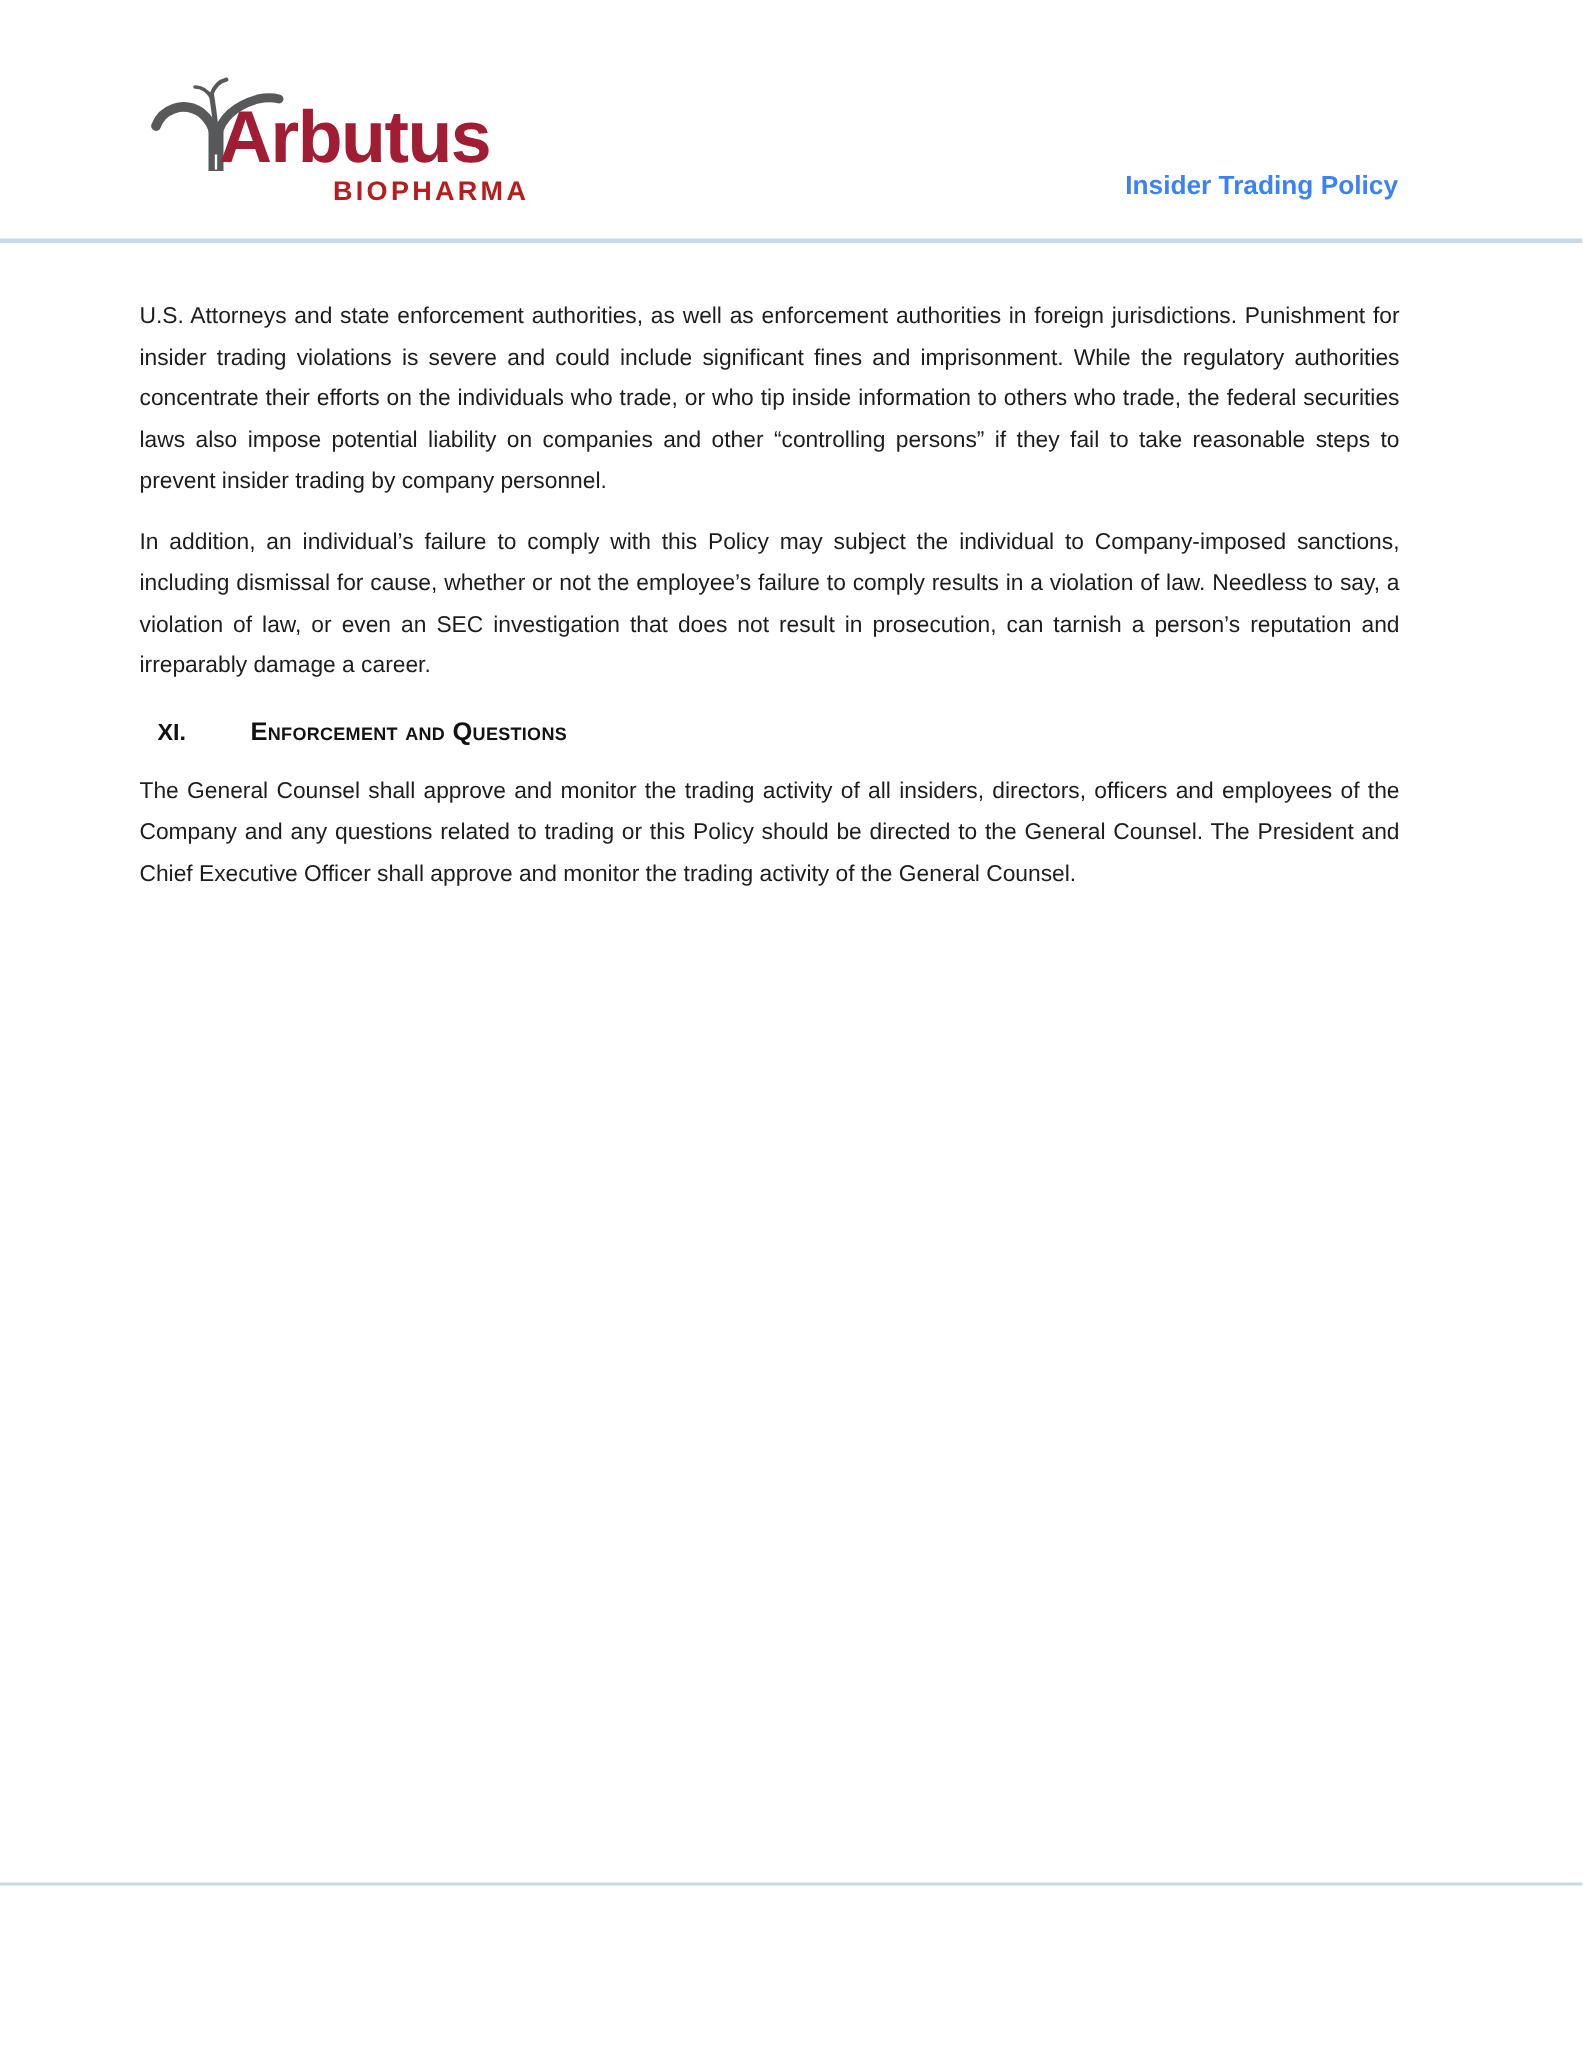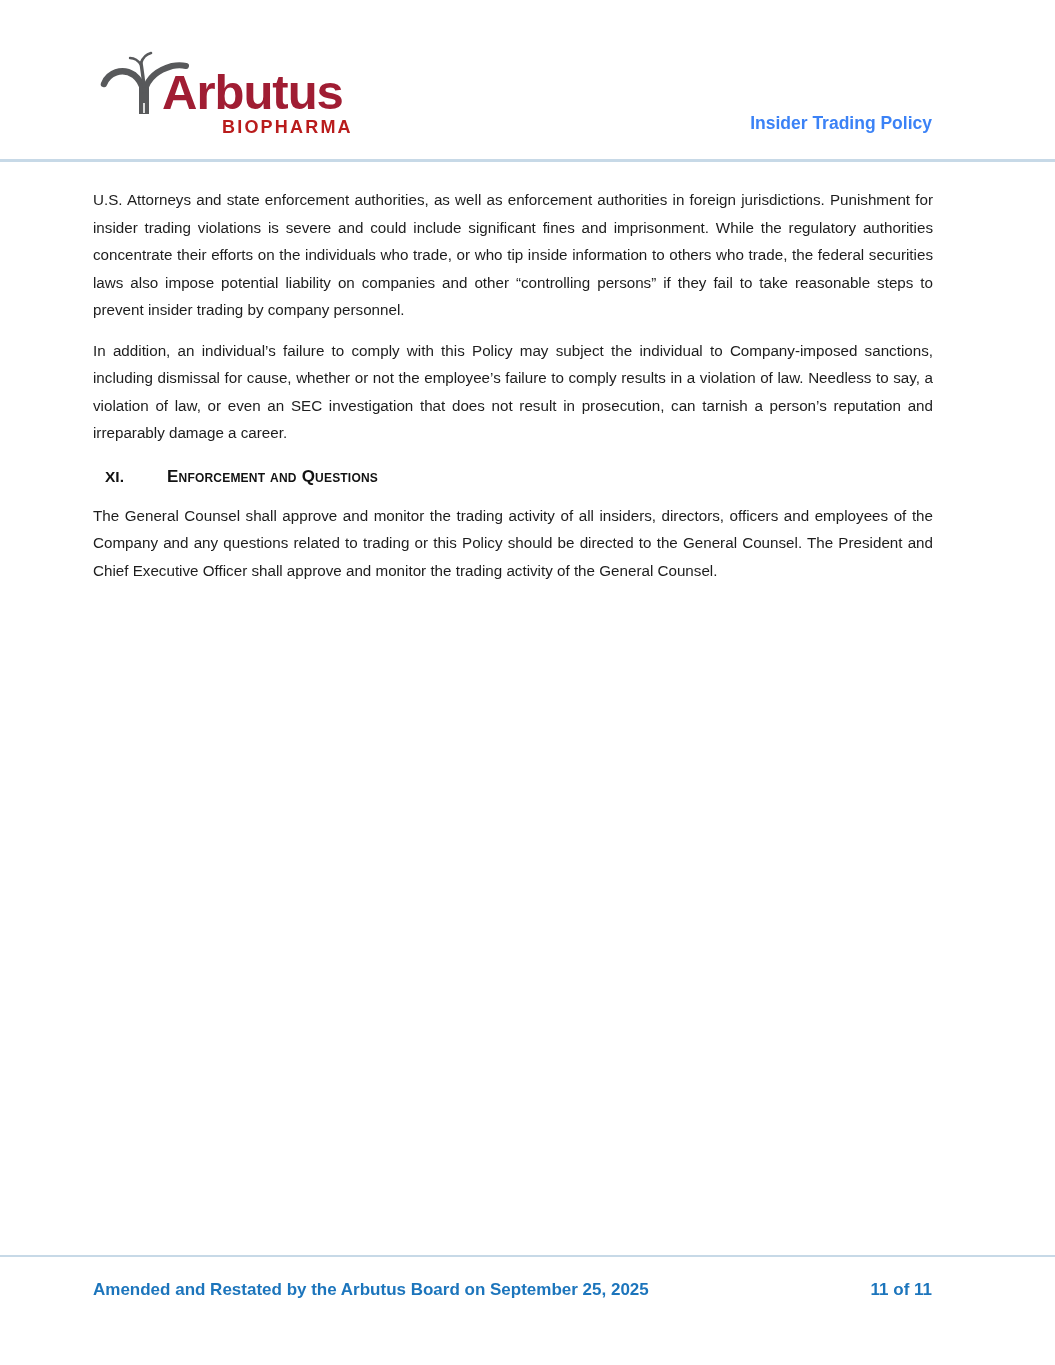--- a/index.html
+++ b/index.html
@@ -24,21 +24,21 @@
     width: 300px;
     height: 95px;
   }
   .tree-icon {
     position: absolute;
     left: 0;
     top: 2px;
   }
   .logo-name {
     position: absolute;
-    left: 64px;
+    left: 48px;
     top: 20px;
     font-size: 49px;
     font-weight: bold;
     color: #a01d33;
     letter-spacing: -1px;
     line-height: 1;
   }
   .logo-sub {
     position: absolute;
     left: 124px;
@@ -73,21 +73,21 @@
   .doc-body {
     position: absolute;
     left: 93px;
     top: 186px;
     width: 840px;
     color: #1d1d1d;
     font-size: 15.2px;
     line-height: 27.5px;
   }
   .doc-body p {
-    margin: 0 0 13px 0;
+    margin: 11px 0 13px 0;
     text-align: justify;
   }
   .section-heading {
     margin: 18px 0 13px 12px;
     font-weight: bold;
     color: #121212;
     line-height: 24px;
     font-size: 15.5px;
   }
   .section-number {
@@ -155,18 +155,14 @@
   <div class="doc-body">
     <p>U.S. Attorneys and state enforcement authorities, as well as enforcement authorities in foreign jurisdictions. Punishment for insider trading violations is severe and could include significant fines and imprisonment. While the regulatory authorities concentrate their efforts on the individuals who trade, or who tip inside information to others who trade, the federal securities laws also impose potential liability on companies and other “controlling persons” if they fail to take reasonable steps to prevent insider trading by company personnel.</p>
     <p>In addition, an individual’s failure to comply with this Policy may subject the individual to Company-imposed sanctions, including dismissal for cause, whether or not the employee’s failure to comply results in a violation of law. Needless to say, a violation of law, or even an SEC investigation that does not result in prosecution, can tarnish a person’s reputation and irreparably damage a career.</p>
     <div class="section-heading">
       <span class="section-number">XI.</span><span class="section-title">Enforcement and Questions</span>
     </div>
     <p>The General Counsel shall approve and monitor the trading activity of all insiders, directors, officers and employees of the Company and any questions related to trading or this Policy should be directed to the General Counsel.  The President and Chief Executive Officer shall approve and monitor the trading activity of the General Counsel.</p>
   </div>
 
   <div class="footer-rule"></div>
-  <div class="footer-row">
-    <span>Amended and Restated by the Arbutus Board on September 25, 2025</span>
-    <span>11 of 11</span>
-  </div>
 
 </div>
 
 </body></html>

